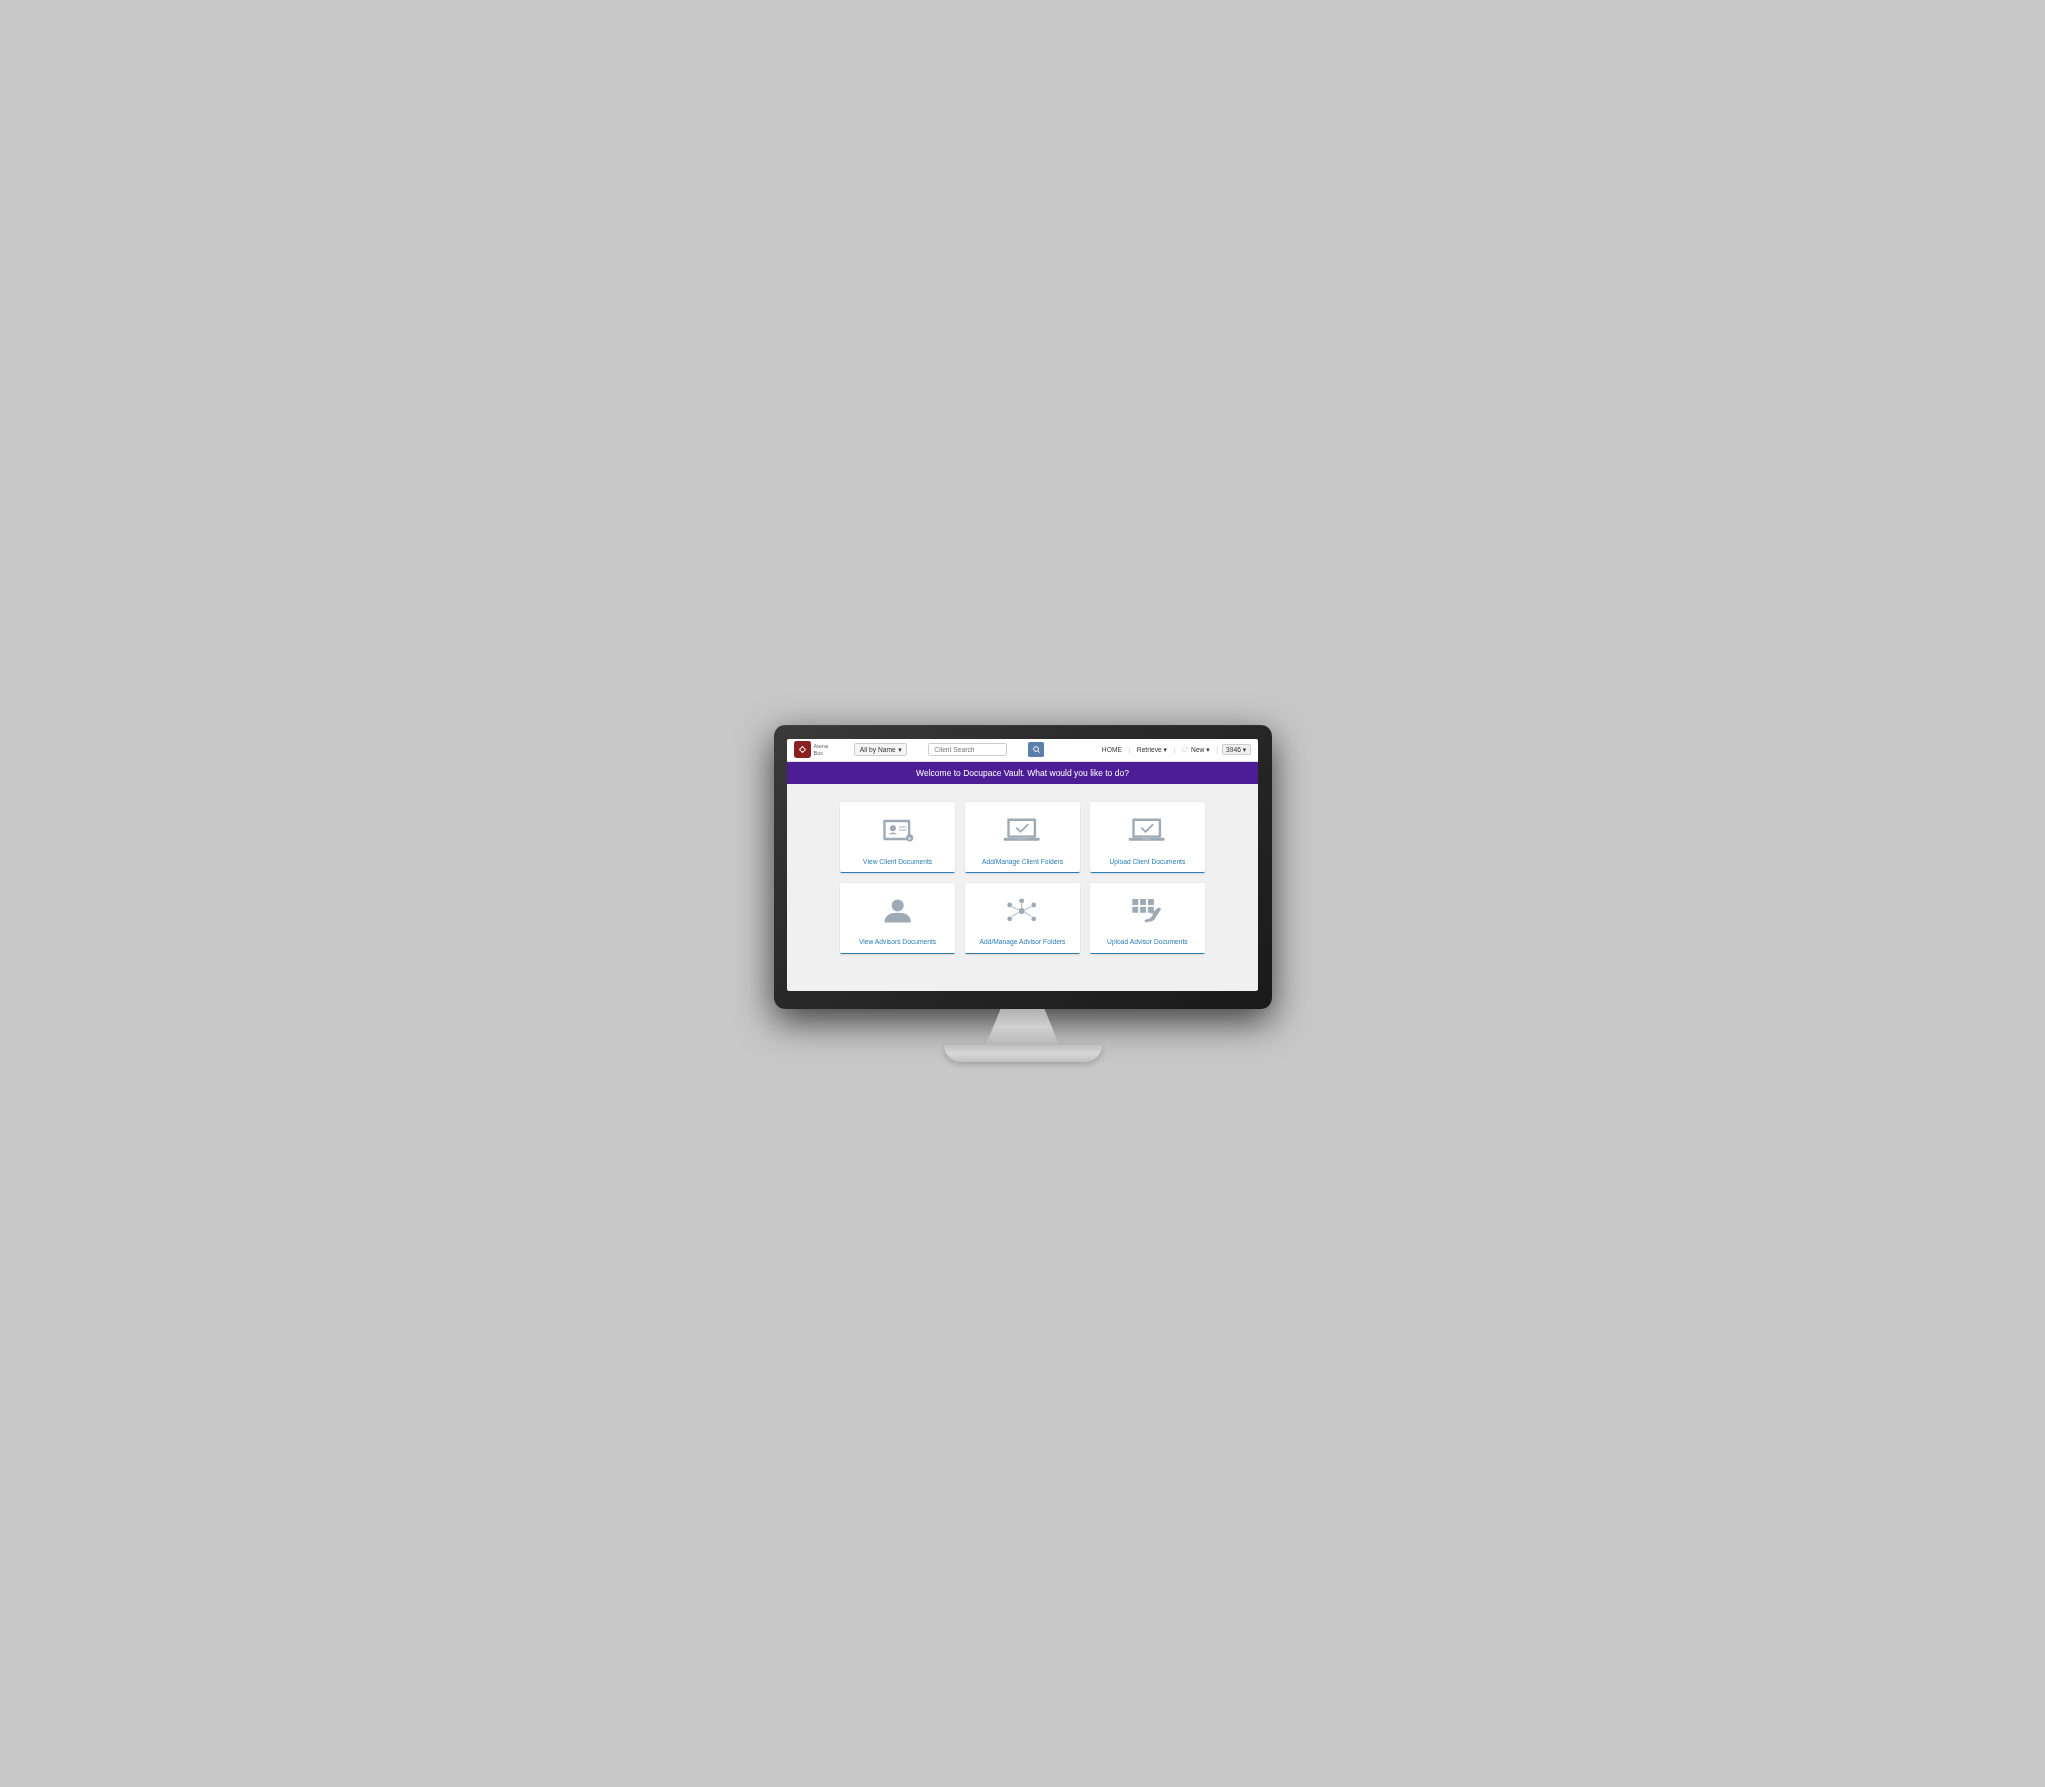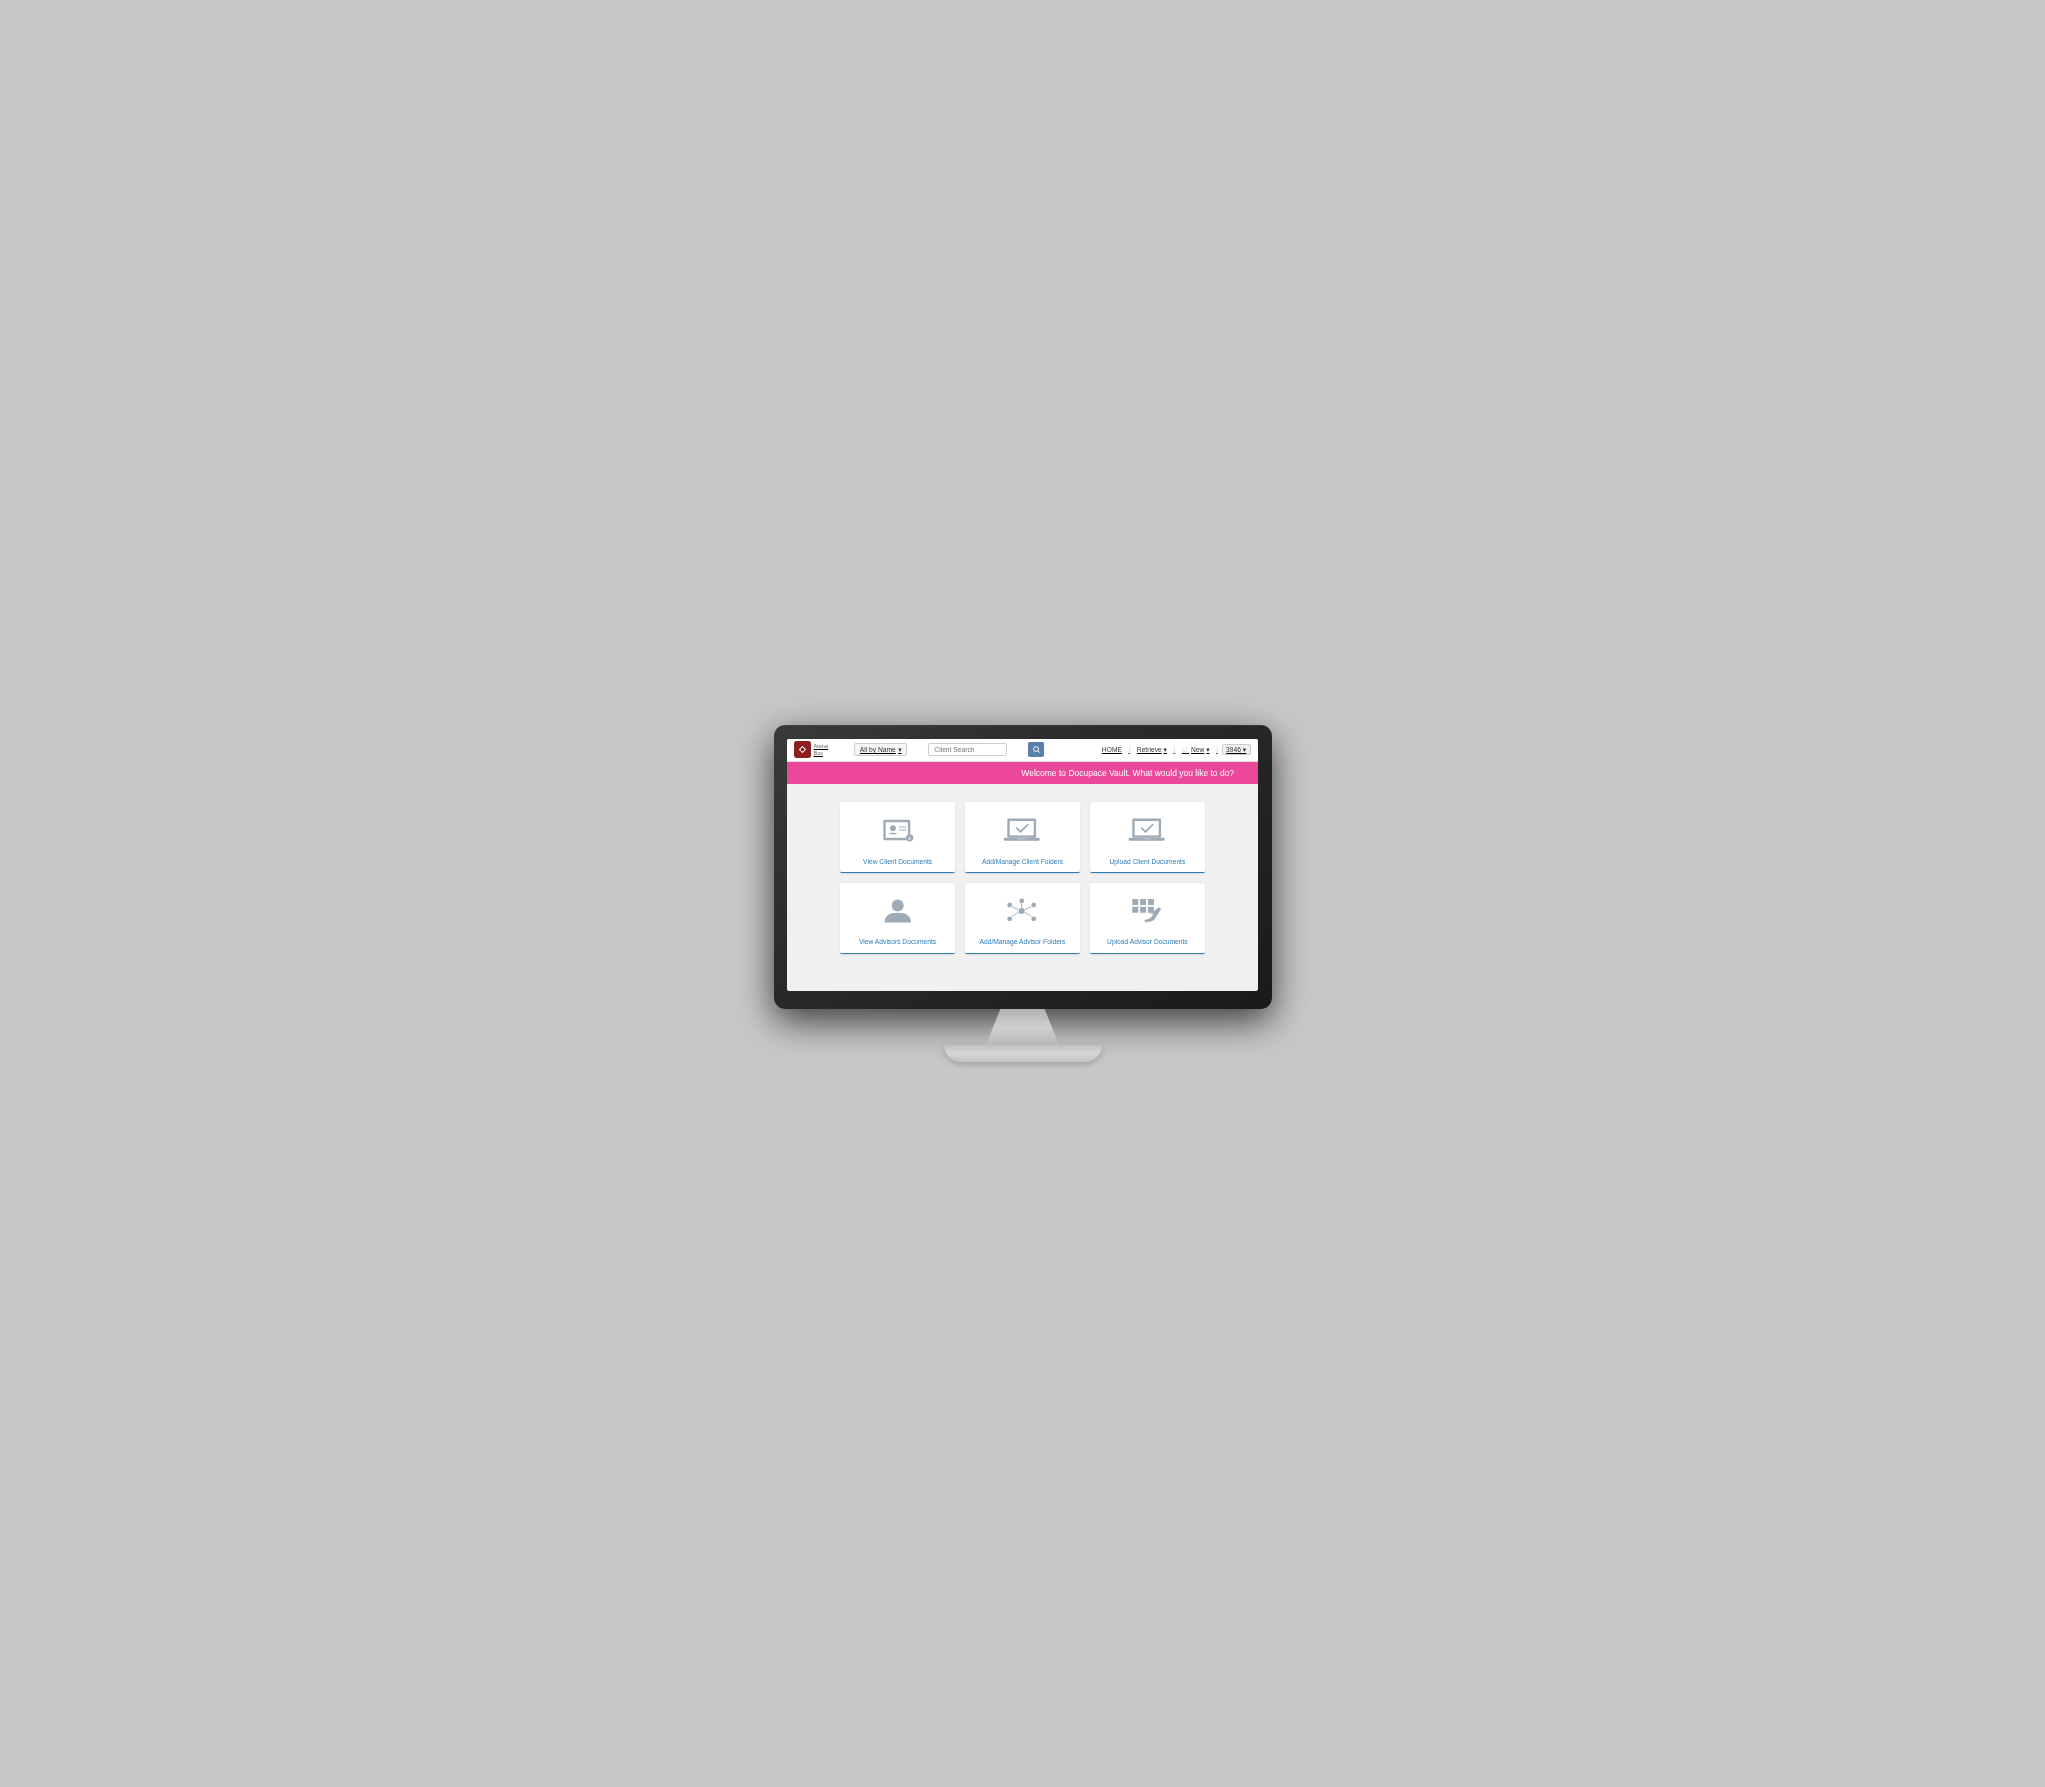--- a/index.html
+++ b/index.html
@@ -52,21 +52,20 @@
 
     
     .app-navbar {
       background: #ffffff;
       border-bottom: 0.6px solid #ddd;
       display: flex;
       align-items: center;
       padding: 0 7.3px;
       height: 23px;
       gap: 21px;
-      text-decoration: underline;
     }
 
     .app-logo {
       display: flex;
       align-items: center;
       gap: 2.4px;
       margin-right: 4.9px;
     }
 
     .logo-icon {
@@ -144,24 +143,24 @@
       background: #f0f0f0;
       border: 0.6px solid #ccc;
       border-radius: 1.8px;
       padding: 0.6px 3.6px;
       font-size: 6.7px;
       cursor: pointer;
     }
 
     
     .welcome-banner {
-      background: #ec4899;
+      background: #4c1d95;
       color: white;
-      text-align: right;
-      padding: 6px 24px;
+      text-align: center;
+      padding: 6px 18px;
       font-size: 8.5px;
       font-weight: normal;
     }
 
     
     .main-content {
       background: #f0f0f0;
       padding: 18px 24px 30px;
       min-height: 207px;
     }

